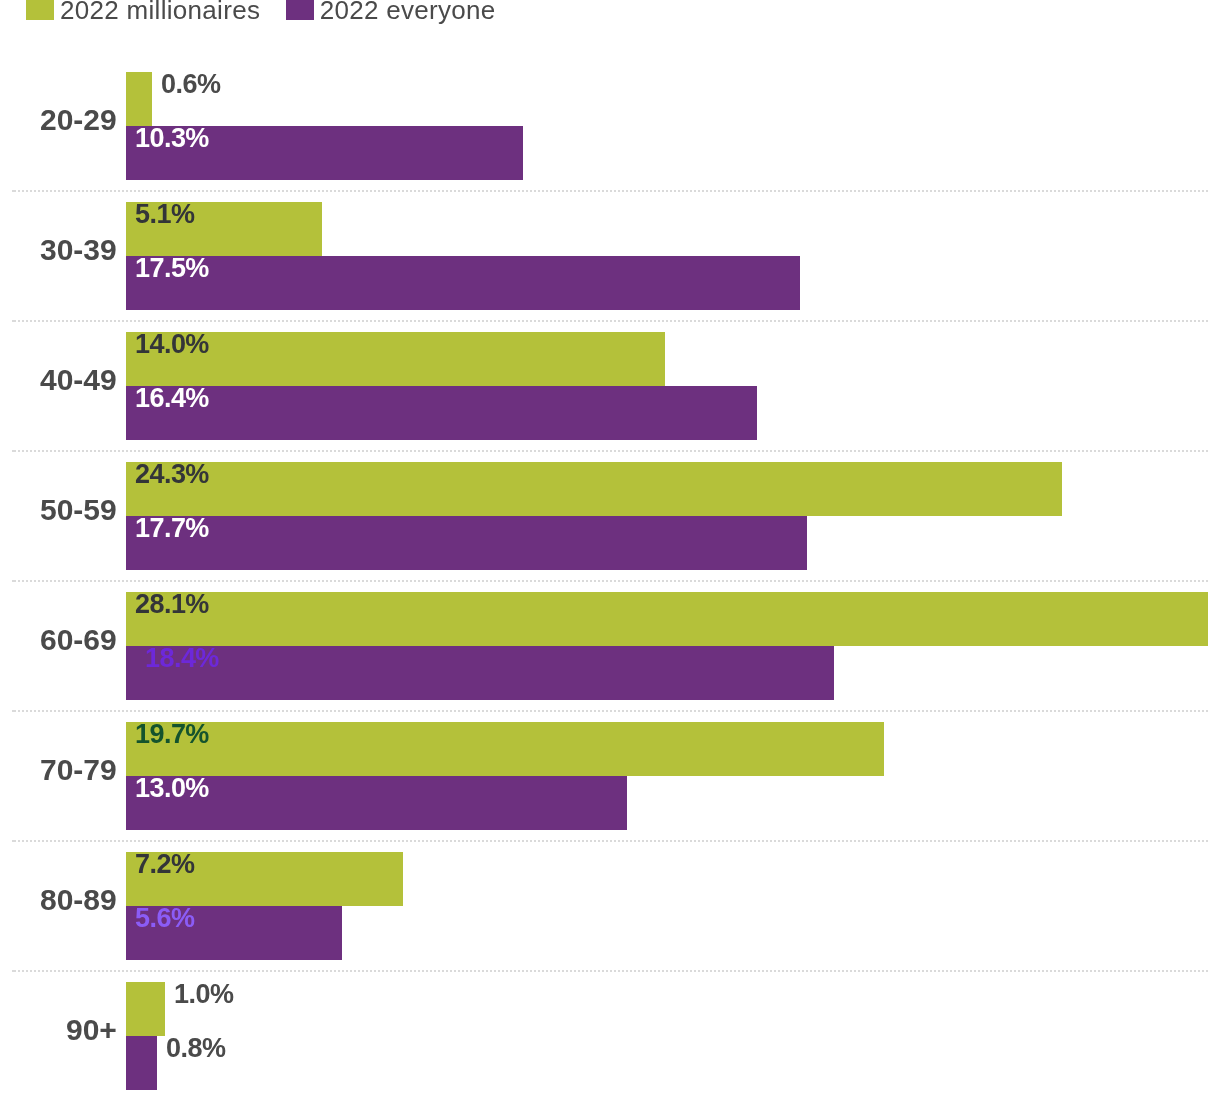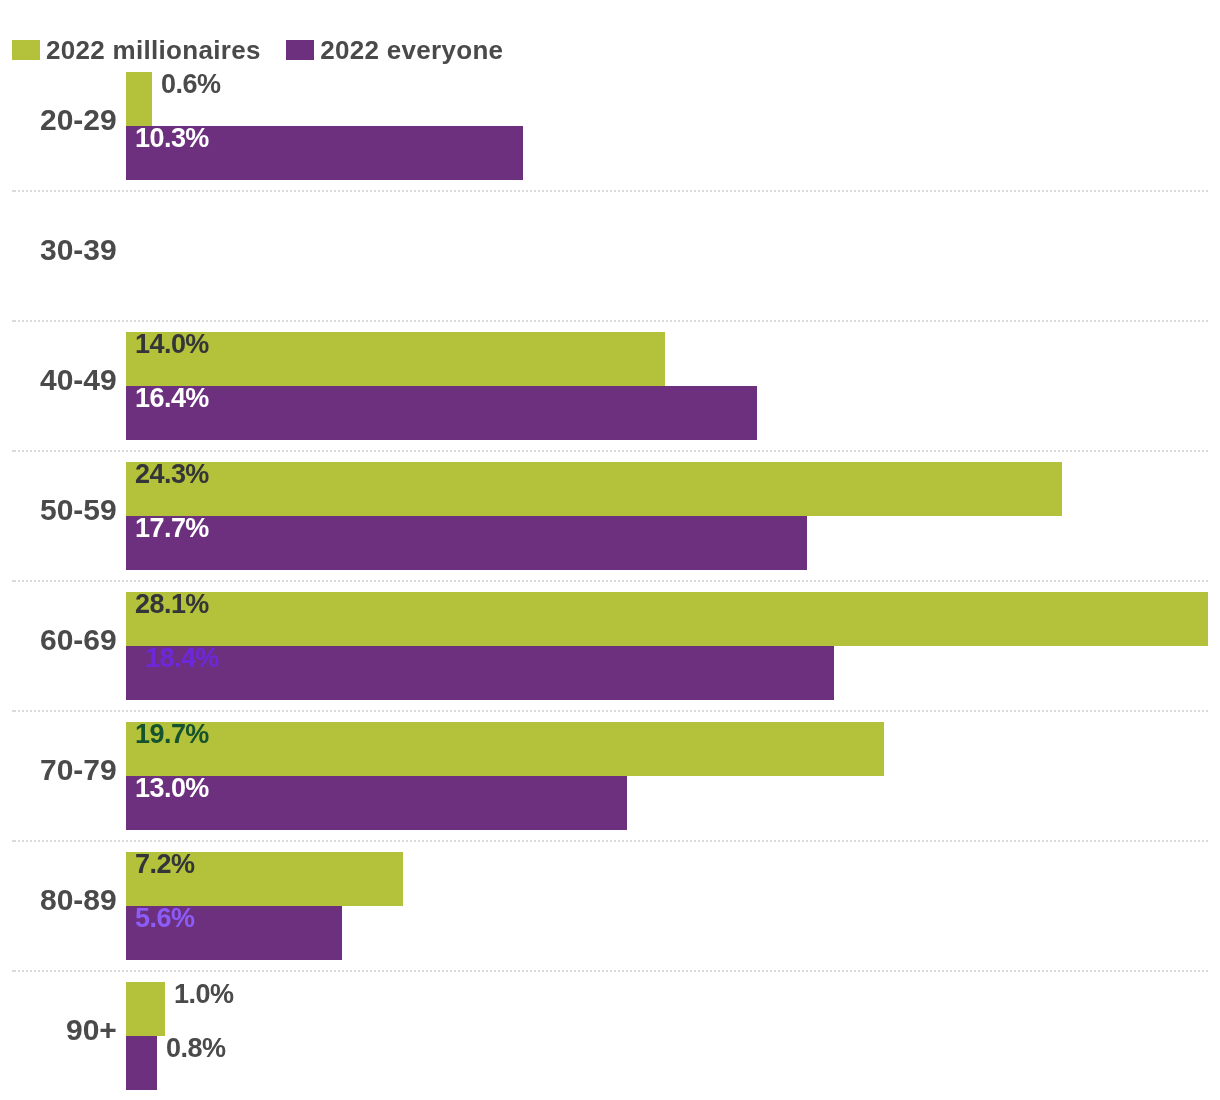--- a/index.html
+++ b/index.html
@@ -19,26 +19,25 @@
     position: relative;
     width: 1220px;
     height: 1100px;
     background: #ffffff;
     overflow: hidden;
   }
 
   
   .legend {
     position: absolute;
-    left: 12px;
+    left: 26px;
     top: 0;
     height: 60px;
     display: flex;
-    align-items: flex-end;
-    font-weight: bold;
+    align-items: flex-start;
   }
   .legend-item {
     display: flex;
     align-items: center;
   }
   .legend-item + .legend-item { margin-left: 25.5px; }
   .legend-swatch {
     width: 28px;
     height: 20px;
     flex: none;
@@ -169,20 +168,34 @@
               <span>10.3%</span>
             </div>
         </div>
       </div>
       <div class="row-divider"></div>
     </div>
       <div class="row">
       <div class="cat-label">
           <span>30-39</span>
         </div>
+      <div class="bars">
+        <div class="bar-slot">
+          <div class="bar" style="width: 196.35px; background: rgb(180, 193, 58);"></div>
+          <div class="bar-value" style="left: 9.4px; color: rgb(51, 53, 56);">
+              <span>5.1%</span>
+            </div>
+        </div>
+        <div class="bar-slot">
+          <div class="bar" style="width: 673.75px; background: rgb(109, 48, 127);"></div>
+          <div class="bar-value" style="left: 9.4px; color: rgb(255, 255, 255);">
+              <span>17.5%</span>
+            </div>
+        </div>
+      </div>
       <div class="row-divider"></div>
     </div>
       <div class="row">
       <div class="cat-label">
           <span>40-49</span>
         </div>
       <div class="bars">
         <div class="bar-slot">
           <div class="bar" style="width: 539px; background: rgb(180, 193, 58);"></div>
           <div class="bar-value" style="left: 9.4px; color: rgb(51, 53, 56);">

